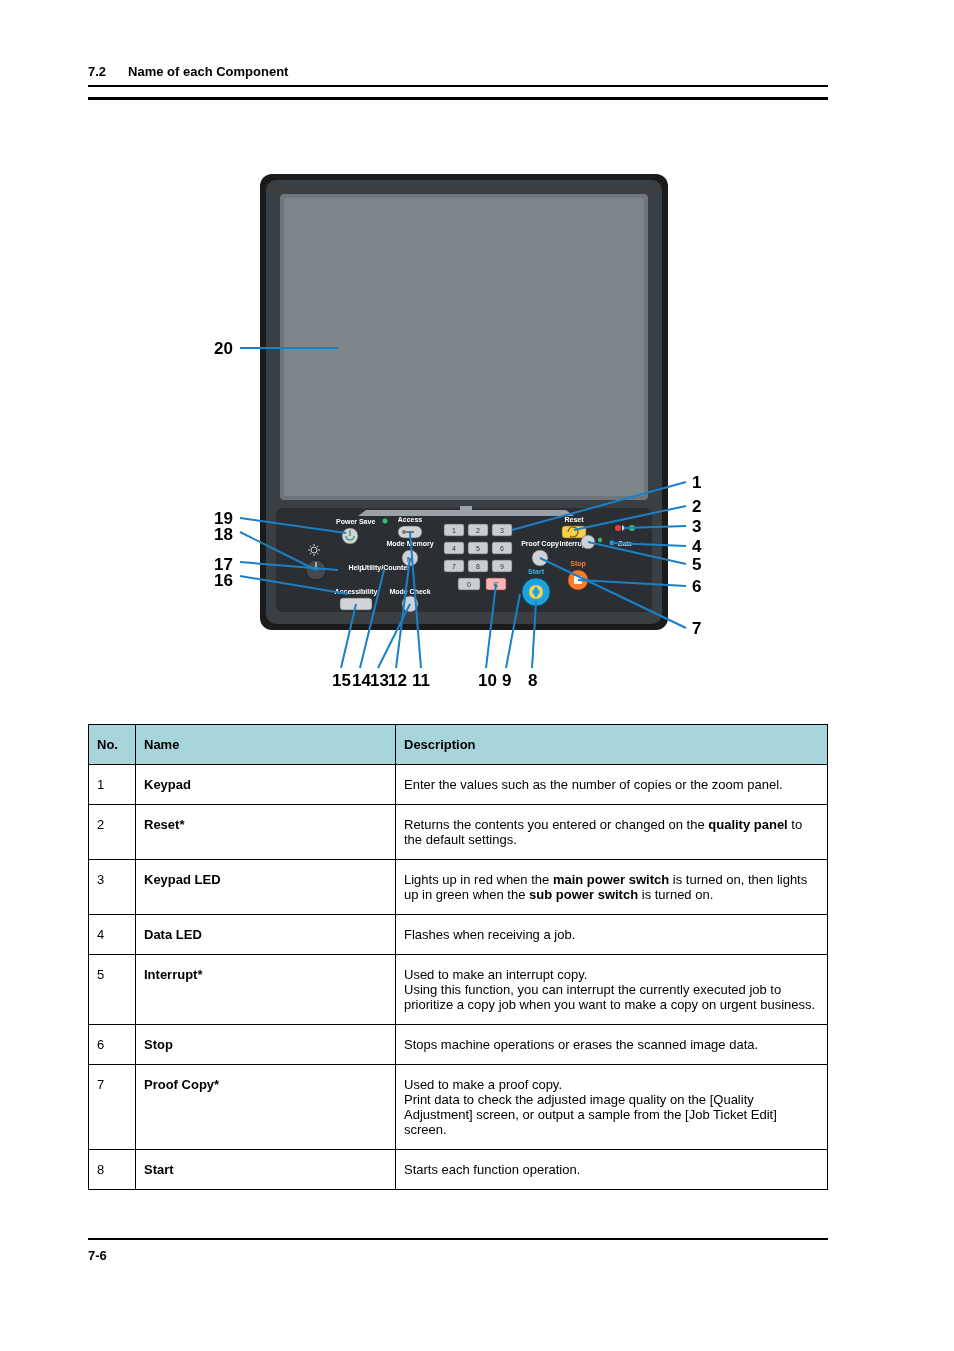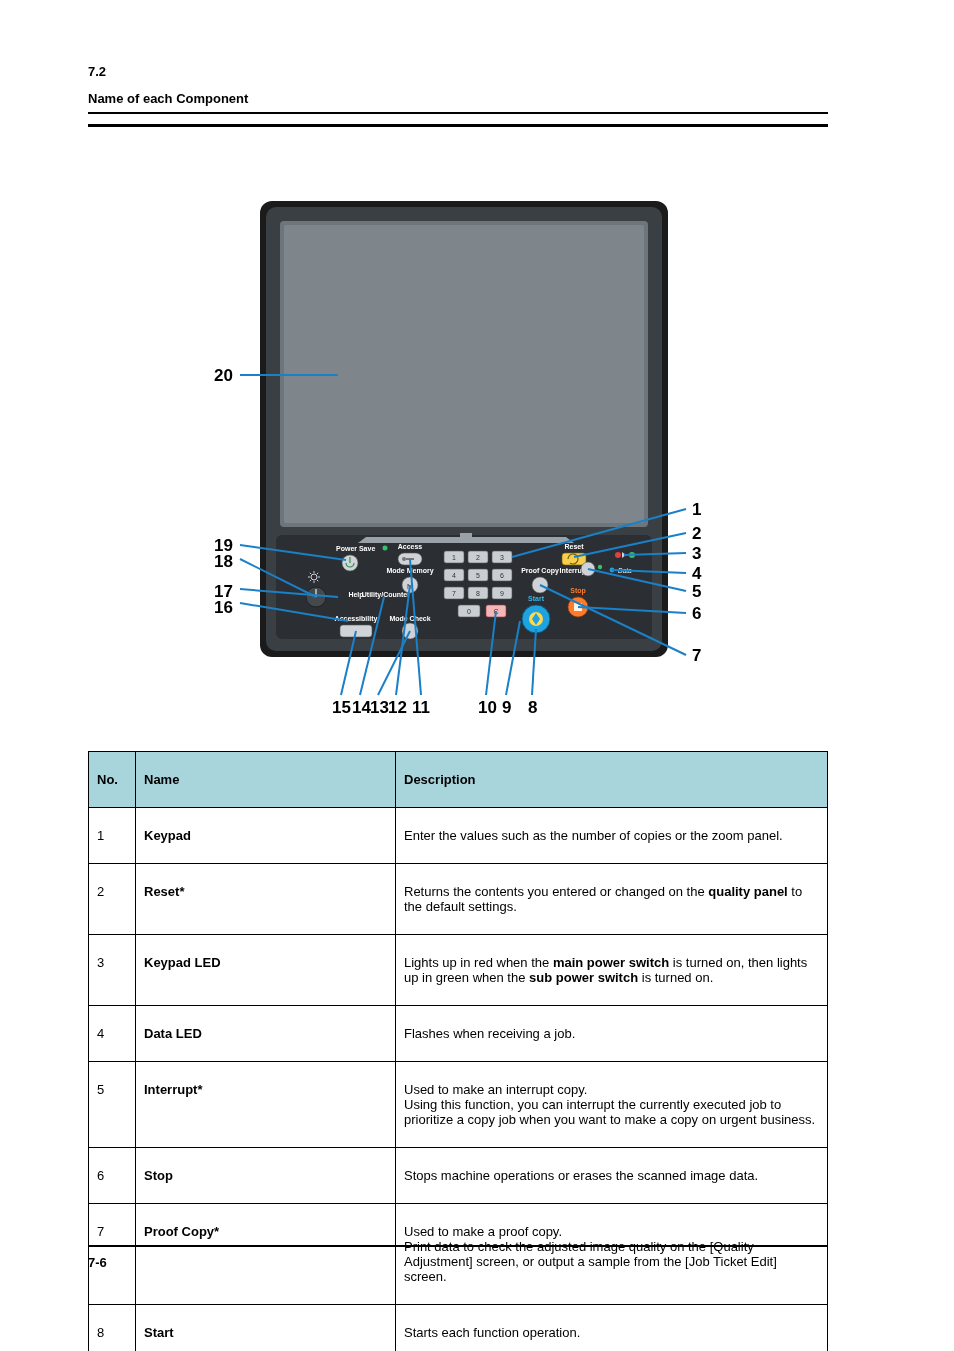--- a/index.html
+++ b/index.html
@@ -10,40 +10,40 @@
     --page-h:1351px;
     --content-w:740px;
     --left-margin:88px;
   }
   html,body{margin:0;padding:0;background:#fff;color:var(--ink);
     font-family:"Helvetica Neue",Helvetica,Arial,sans-serif;}
   .page{position:relative;width:var(--page-w);height:var(--page-h);overflow:hidden;}
   .content{position:absolute;left:var(--left-margin);top:64px;width:var(--content-w);}
 
   
-  .runhead{display:flex;align-items:baseline;gap:12px;
-    font-size:13px;font-weight:700;flex-direction:column;}
+  .runhead{display:flex;align-items:baseline;gap:22px;
+    font-size:13px;font-weight:700;}
   .runhead .sec{display:inline-block;}
   .runrule{height:2px;background:var(--rule);margin-top:6px;}
 
   
   .sect-title{font-size:20px;font-weight:700;margin-top:44px;}
   .sect-rule{height:3px;background:var(--rule);margin-top:10px;}
 
   
   .diagram-wrap{margin-top:70px;height:540px;position:relative;}
 
   
-  .pagefoot{position:absolute;left:var(--left-margin);bottom:80px;width:var(--content-w);}
+  .pagefoot{position:absolute;left:var(--left-margin);bottom:87px;width:var(--content-w);}
   .footrule{height:2px;background:var(--rule);margin-bottom:6px;}
   .pagefoot .pn{font-size:13px;font-weight:700;}
 
   
   table.comp{width:100%;border-collapse:collapse;margin-top:14px;font-size:13px;}
-  table.comp th,table.comp td{border:1px solid #000;padding:20px 8px;vertical-align:top;text-align:left;}
+  table.comp th,table.comp td{border:1px solid #000;padding:12px 8px;vertical-align:top;text-align:left;}
   table.comp thead th{background:var(--teal);font-weight:700;}
   table.comp td.nm{font-weight:700;white-space:nowrap;}
   table.comp td.no{width:30px;}
   table.comp col.col-no{width:46px;}
   table.comp col.col-nm{width:260px;}
   .asterisk{font-weight:700;}
 
   
   svg text{font-family:inherit;}
   .call-num{font-size:17px;font-weight:700;fill:#000;}

